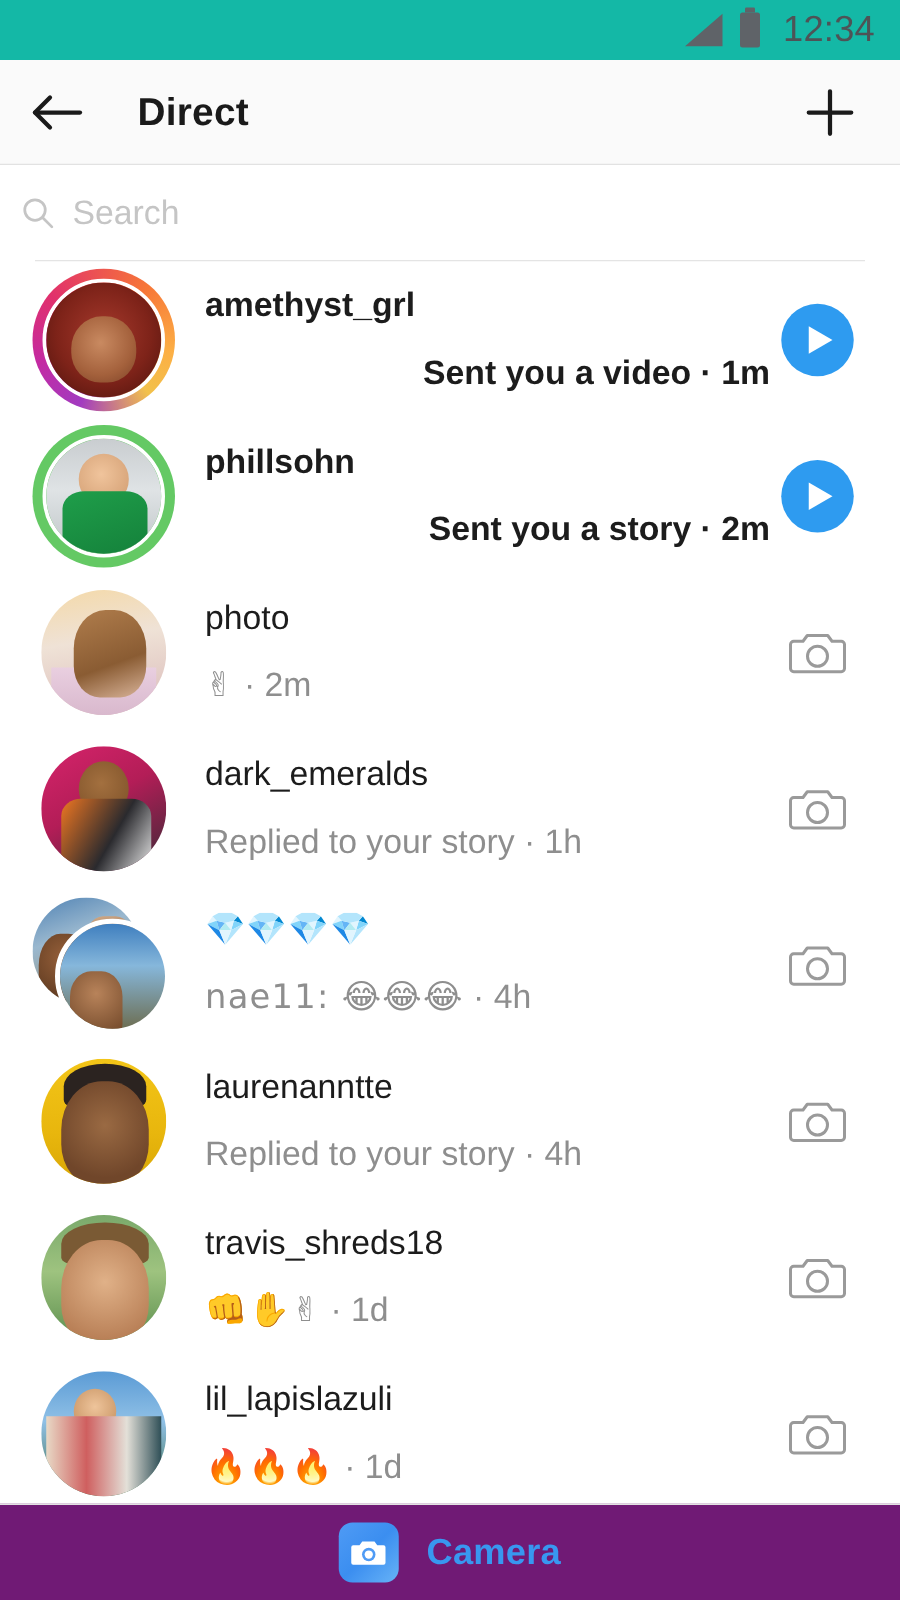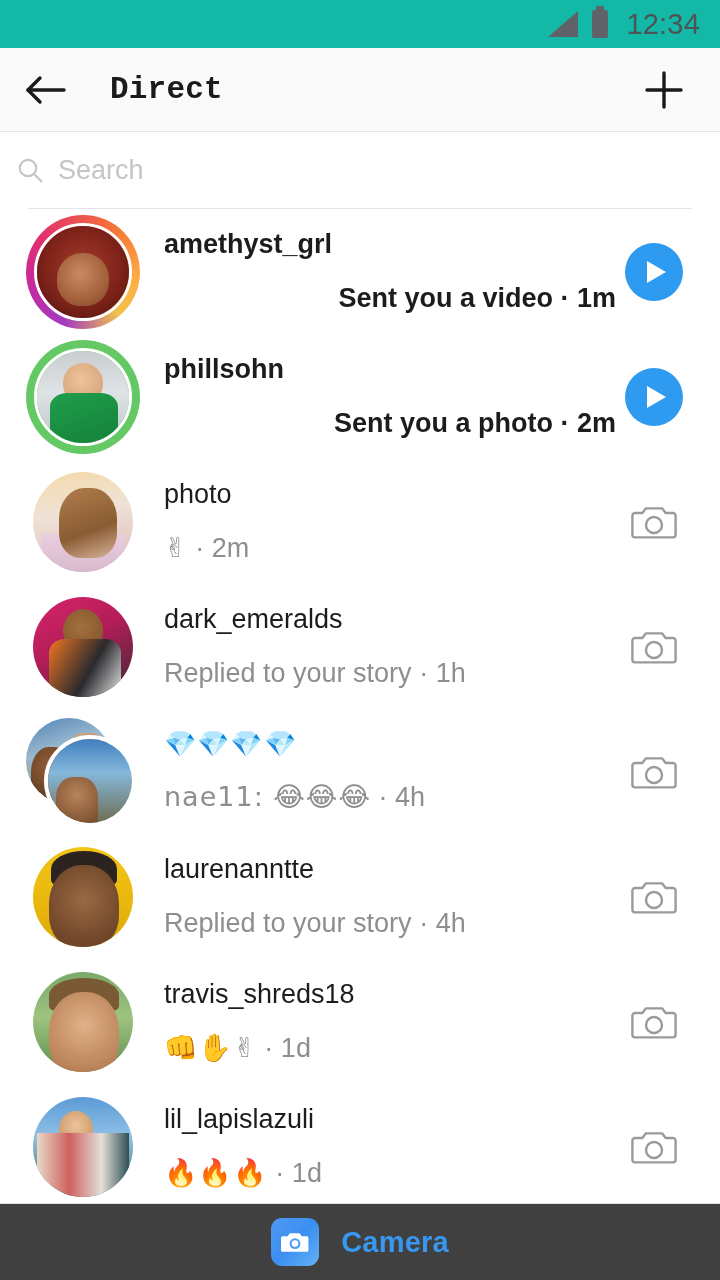--- a/index.html
+++ b/index.html
@@ -88,21 +88,20 @@
     align-items: center;
     justify-content: center;
     margin-left: 10px;
   }
   .page-title {
     font-size: 31px;
     font-weight: bold;
     color: #1a1a1a;
     margin-left: 28px;
     letter-spacing: 0.2px;
-    font-family: Liberation Mono, monospace;
   }
   .plus-btn {
     position: absolute;
     right: 34px;
     top: 50%;
     transform: translateY(-50%);
     width: 44px;
     height: 44px;
     display: flex;
     align-items: center;
@@ -262,21 +261,21 @@
     border-top: 11px solid transparent;
     border-bottom: 11px solid transparent;
     margin-left: 5px;
   }
 
   
   .bottom-bar {
     position: absolute;
     left: 0; right: 0; bottom: 0;
     height: 77px;
-    background: #404040;
+    background: #701a75;
     border-top: 1px solid #e2e2e2;
     display: flex;
     align-items: center;
     justify-content: center;
     gap: 22px;
     box-sizing: border-box;
   }
   .cam-square {
     width: 48px;
     height: 48px;
@@ -382,21 +381,21 @@
       <div class="thread-row">
         <div class="avatar-wrap">
           <div class="ring green">
             <div class="avatar ringed">
               <div class="ph ph-b"></div>
             </div>
           </div>
         </div>
         <div class="thread-text">
           <div class="thread-name unread">phillsohn</div>
-          <div class="thread-sub unread"><span>Sent you a photo</span><span> · </span><span>2m</span></div>
+          <div class="thread-sub unread"><span>Sent you a story</span><span> · </span><span>2m</span></div>
         </div>
         <div class="thread-action">
           <span class="play-circle">
             <span class="play-tri"></span>
           </span>
         </div>
       </div>
       <div class="thread-row">
         <div class="avatar-wrap">
           <div class="avatar">

